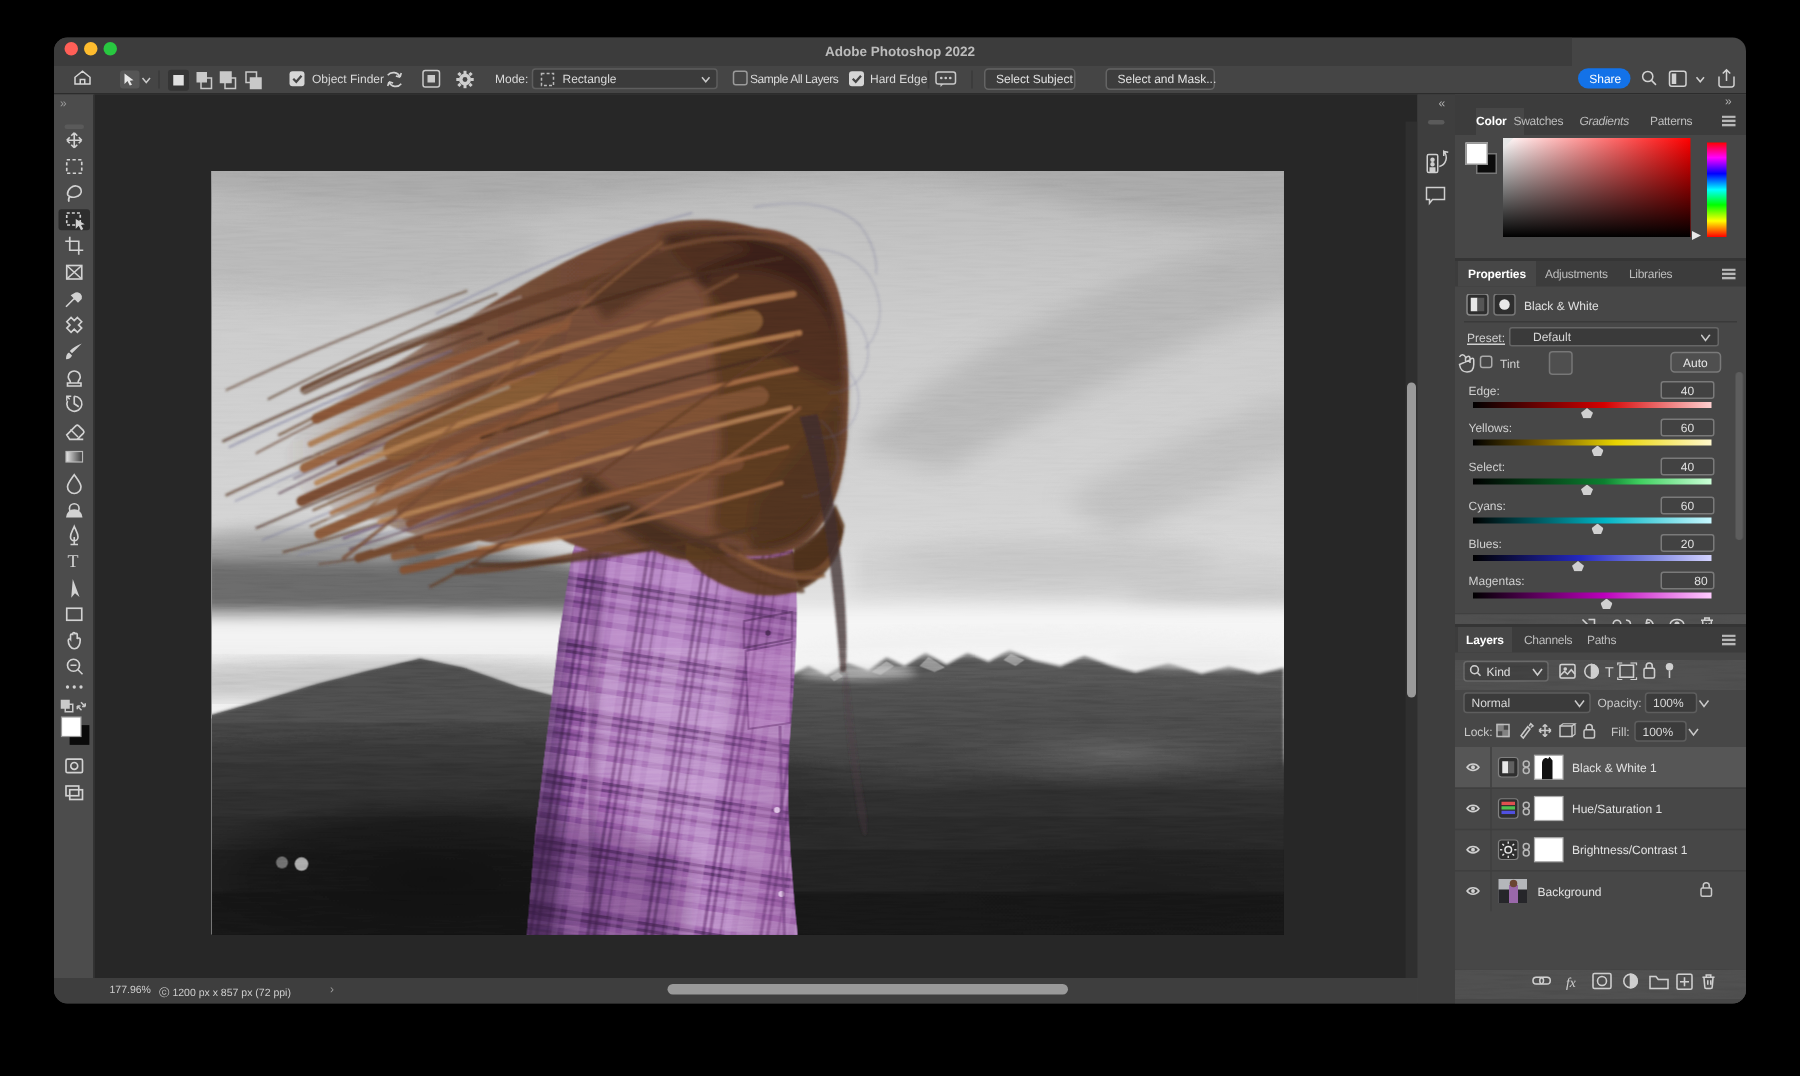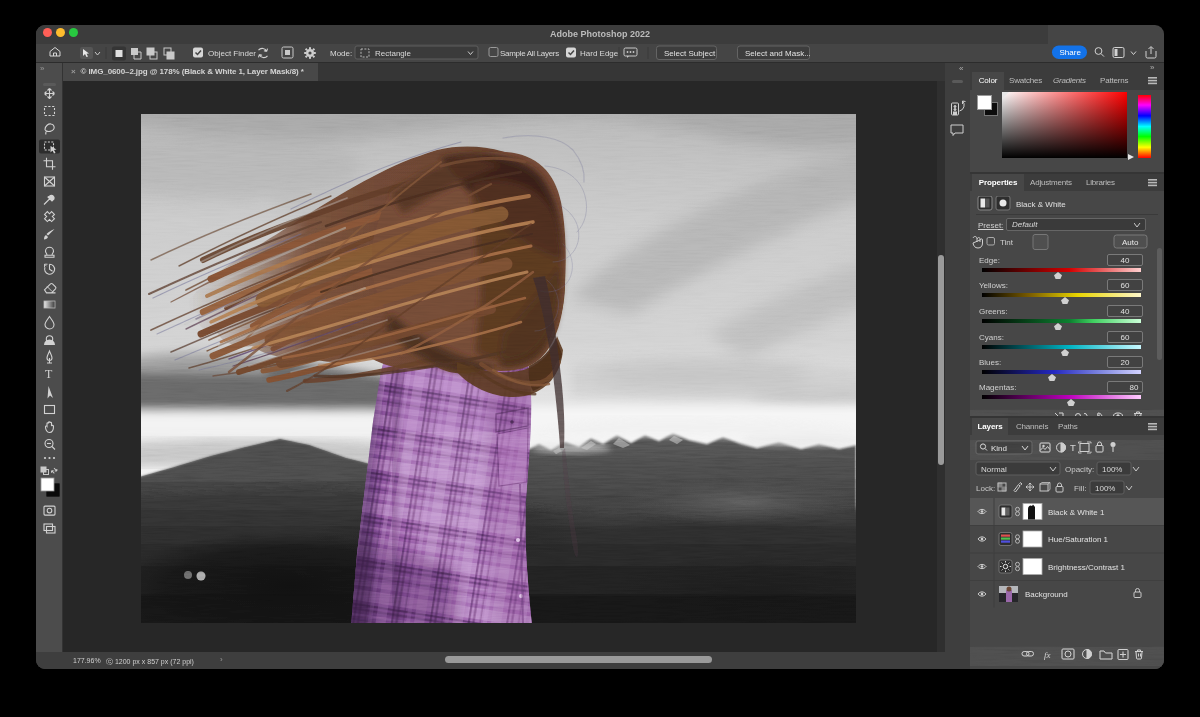--- a/index.html
+++ b/index.html
@@ -206,23 +206,20 @@
         </g>
         <defs>
           <linearGradient id="tbgrad" x1="0" y1="0" x2="1" y2="0">
             <stop offset="0" stop-color="#e8e8e8"></stop>
             <stop offset="1" stop-color="#3a3a3a"></stop>
           </linearGradient>
         </defs>
       </svg>
     </div>
   <div id="canvasarea">
-    <div id="tabrow">
-      <div id="activetab"><span style="color:#9a9a9a; margin:0 5px 0 8px;">×</span>© IMG_0600–2.jpg @ 178% (Black &amp; White 1, Layer Mask/8) *</div>
-    </div>
     <div id="photo" style="position:absolute; left:78px; top:51px; width:715px; height:509px; background:#c6c6c6;">
 <svg width="715" height="509" viewBox="0 0 715 509">
 <defs>
   <linearGradient id="skyg" x1="0" y1="0" x2="0" y2="1">
     <stop offset="0" stop-color="#b2b2b2"></stop>
     <stop offset="0.3" stop-color="#c6c6c6"></stop>
     <stop offset="0.62" stop-color="#cecece"></stop>
     <stop offset="0.86" stop-color="#e6e6e6"></stop>
     <stop offset="1" stop-color="#efefef"></stop>
   </linearGradient>
@@ -506,21 +503,21 @@
       <path d="M14.5,48 a6,6 0 0 0 3,-10 l0,3 l0,-3 l3,0.5"></path>
       <path d="M6,62 l12,0 l0,8 l-8,0 l-2,2.5 l0,-2.5 l-2,0 Z"></path>
     </g>
   </svg>
 </div>
   <div id="panels">
       <div style="position:absolute;left:0;top:0;width:194px;height:606px;background:#474747;"></div>
 <div style="position:absolute;left:0;top:0;width:194px;height:9px;background:#3c3c3c;"></div>
 <span style="position:absolute;left:180px;top:0px;font-size:8px;color:#b0b0b0;">»</span>
 <div style="position:absolute;left:0;top:9px;width:194px;height:18px;background:#3c3c3c;"></div>
-<div style="position:absolute;left:2px;top:9px;width:32px;height:18px;background:#474747;color:#fff;font-weight:normal;font-size:8px;letter-spacing:-0.1px;line-height:18px;text-align:center;">Color</div>
+<div style="position:absolute;left:14px;top:9px;width:32px;height:18px;background:#474747;color:#fff;font-weight:bold;font-size:8px;letter-spacing:-0.1px;line-height:18px;">Color</div>
 <span style="position:absolute;left:39px;top:13px;font-size:8px;letter-spacing:-0.2px;color:#bdbdbd;">Swatches</span>
 <span style="position:absolute;left:83px;top:13px;font-size:8px;letter-spacing:-0.2px;color:#bdbdbd;font-style:italic;">Gradients</span>
 <span style="position:absolute;left:130px;top:13px;font-size:8px;letter-spacing:-0.2px;color:#bdbdbd;">Patterns</span>
 <svg width="12" height="10" style="position:absolute;left:178px;top:14px;">
         <g fill="#b8b8b8">
           <rect x="0" y="0" width="9" height="1.6"></rect>
           <rect x="0" y="2.8" width="9" height="1.6"></rect>
           <rect x="0" y="5.6" width="9" height="1.6"></rect>
         </g>
       </svg>
@@ -552,40 +549,40 @@
 <svg width="194" height="30" style="position:absolute;left:0;top:133px;">
   <rect x="8" y="0" width="14" height="14" rx="2" fill="#2e2e2e" stroke="#888"></rect>
   <rect x="10.5" y="2.5" width="4.5" height="9" fill="#e8e8e8"></rect>
         <rect x="15" y="2.5" width="4.5" height="9" fill="#555"></rect>
   <rect x="26" y="0" width="14" height="14" rx="2" fill="#2e2e2e" stroke="#777"></rect>
   <circle cx="33" cy="7" r="3.5" fill="#e8e8e8"></circle>
   <text x="46" y="10.5" fill="#e0e0e0" font-size="8px" font-family="Liberation Sans">Black &amp; White</text>
 </svg>
 <div style="position:absolute;left:6px;top:151px;width:182px;height:1px;background:#3a3a3a;"></div>
 <span style="position:absolute;left:8px;top:158px;font-size:8px;color:#d0d0d0;text-decoration:underline;">Preset:</span>
-<div class="well" style="position:absolute;left:36px;top:155px;width:140px;height:13px;font-size:8px;line-height:12px;padding-left:5px;font-style:italic;">Default<svg width="8" height="6" style="position:absolute;right:3px;top:4px;">
+<div class="well" style="position:absolute;left:36px;top:155px;width:140px;height:13px;font-size:8px;line-height:12px;padding-left:15px;">Default<svg width="8" height="6" style="position:absolute;right:3px;top:4px;">
           <path d="M0,0 l3,4 l3,-4" stroke="#c9c9c9" fill="none"></path>
         </svg></div>
 <svg width="194" height="20" style="position:absolute;left:0;top:171px;">
   <path d="M8,4 C9,2 11,2 12,4 L12,8 M12,5 C13,3 15,3 15,5 L15,8 M15,6 C16,4.5 17.5,4.5 17.5,6 L17.5,9 C17.5,12 16,14 13,14 C10,14 8.5,12 8,9 Z" fill="none" stroke="#d0d0d0" stroke-width="1" transform="translate(-5,0)"></path>
   <rect x="17" y="3.5" width="7.5" height="7.5" rx="1.5" fill="none" stroke="#aaa"></rect>
   <text x="30" y="11" fill="#d0d0d0" font-size="8px" font-family="Liberation Sans">Tint</text>
   <rect x="63" y="0.5" width="15" height="15" rx="2" fill="#4f4f4f" stroke="#777"></rect>
   <rect x="144" y="1" width="33" height="13" rx="2.5" fill="#4f4f4f" stroke="#7a7a7a"></rect>
   <text x="152" y="10.5" fill="#e8e8e8" font-size="8px" font-family="Liberation Sans">Auto</text>
 </svg>
 <span style="position:absolute;left:9px;top:193px;font-size:8px;color:#d0d0d0;">Edge:</span>
 <div style="position:absolute;left:137px;top:191px;width:36px;height:12px;border:1px solid #7a7a7a;border-radius:2px;background:#424242;color:#e0e0e0;font-size:8px;line-height:11px;text-align:center;">40</div>
 <div style="position:absolute;left:12px;top:205px;width:159px;height:3.5px;background:linear-gradient(90deg,#000,#d40000 55%,#ffd0d0);"></div>
 <div style="position:absolute;left:84px;top:209px;width:8px;height:7px;background:#d0d0d0;clip-path:polygon(50% 0, 100% 45%, 80% 100%, 20% 100%, 0 45%);"></div>
 <span style="position:absolute;left:9px;top:218px;font-size:8px;color:#d0d0d0;">Yellows:</span>
 <div style="position:absolute;left:137px;top:216px;width:36px;height:12px;border:1px solid #7a7a7a;border-radius:2px;background:#424242;color:#e0e0e0;font-size:8px;line-height:11px;text-align:center;">60</div>
 <div style="position:absolute;left:12px;top:230px;width:159px;height:3.5px;background:linear-gradient(90deg,#000,#7a5c00 30%,#e8d400 60%,#fff8cc);"></div>
 <div style="position:absolute;left:91px;top:234px;width:8px;height:7px;background:#d0d0d0;clip-path:polygon(50% 0, 100% 45%, 80% 100%, 20% 100%, 0 45%);"></div>
-<span style="position:absolute;left:9px;top:244px;font-size:8px;color:#d0d0d0;">Greens:</span>
+<span style="position:absolute;left:9px;top:244px;font-size:8px;color:#d0d0d0;">Select:</span>
 <div style="position:absolute;left:137px;top:242px;width:36px;height:12px;border:1px solid #7a7a7a;border-radius:2px;background:#424242;color:#e0e0e0;font-size:8px;line-height:11px;text-align:center;">40</div>
 <div style="position:absolute;left:12px;top:256px;width:159px;height:3.5px;background:linear-gradient(90deg,#000,#0c8030 55%,#40d060 70%,#ccffd8);"></div>
 <div style="position:absolute;left:84px;top:260px;width:8px;height:7px;background:#d0d0d0;clip-path:polygon(50% 0, 100% 45%, 80% 100%, 20% 100%, 0 45%);"></div>
 <span style="position:absolute;left:9px;top:270px;font-size:8px;color:#d0d0d0;">Cyans:</span>
 <div style="position:absolute;left:137px;top:268px;width:36px;height:12px;border:1px solid #7a7a7a;border-radius:2px;background:#424242;color:#e0e0e0;font-size:8px;line-height:11px;text-align:center;">60</div>
 <div style="position:absolute;left:12px;top:282px;width:159px;height:3.5px;background:linear-gradient(90deg,#000,#00b4c4 55%,#c8f8ff);"></div>
 <div style="position:absolute;left:91px;top:286px;width:8px;height:7px;background:#d0d0d0;clip-path:polygon(50% 0, 100% 45%, 80% 100%, 20% 100%, 0 45%);"></div>
 <span style="position:absolute;left:9px;top:295px;font-size:8px;color:#d0d0d0;">Blues:</span>
 <div style="position:absolute;left:137px;top:293px;width:36px;height:12px;border:1px solid #7a7a7a;border-radius:2px;background:#424242;color:#e0e0e0;font-size:8px;line-height:11px;text-align:center;">20</div>
 <div style="position:absolute;left:12px;top:307px;width:159px;height:3.5px;background:linear-gradient(90deg,#000,#2428c0 45%,#8088e0 75%,#d4d4ff);"></div>

